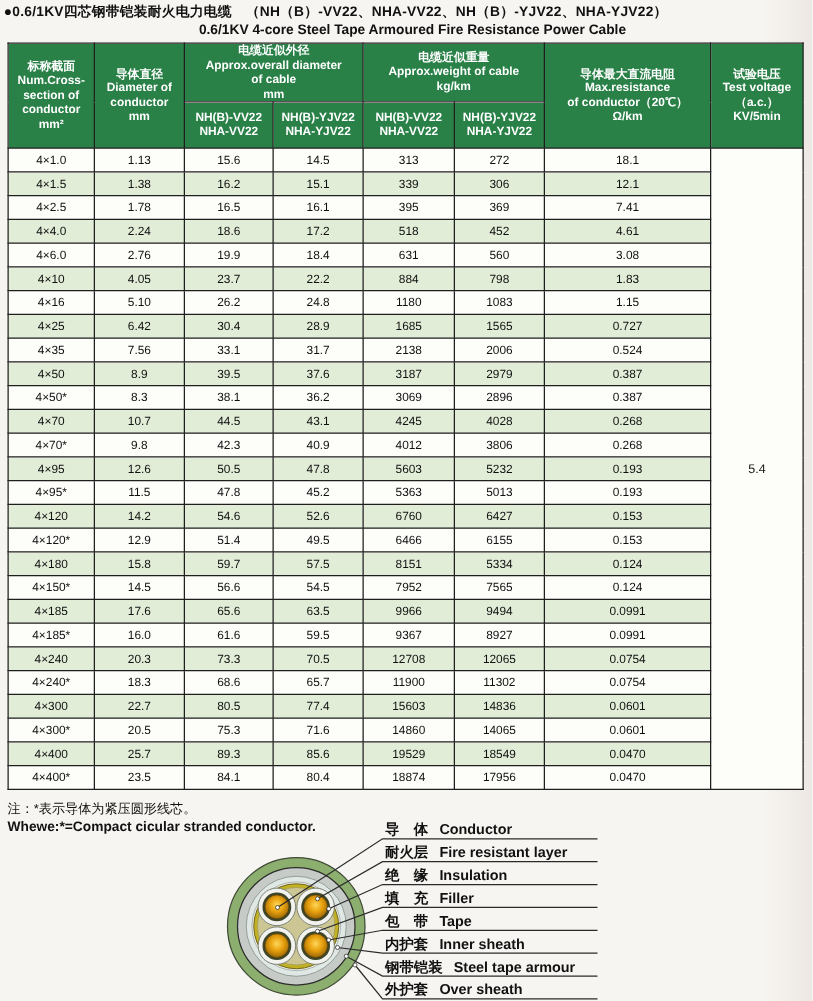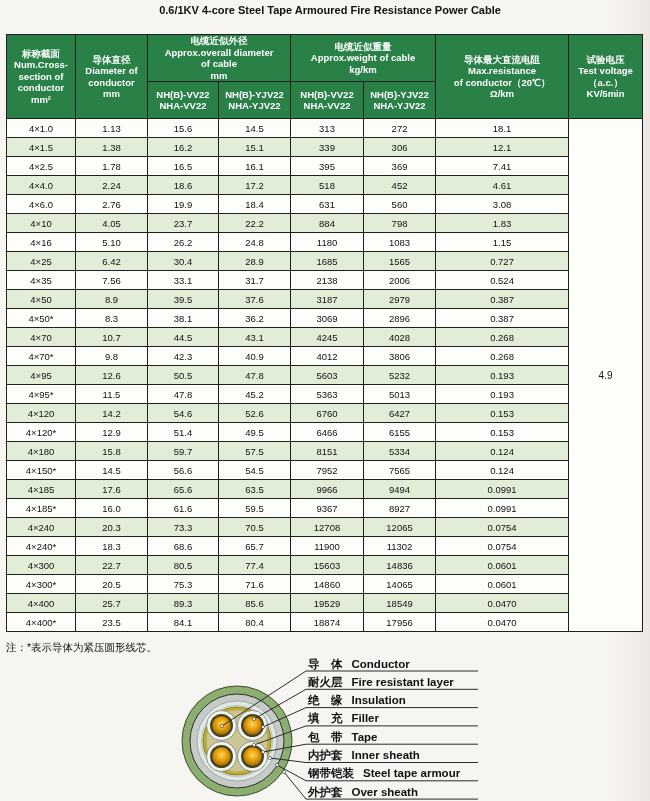--- a/index.html
+++ b/index.html
@@ -41,20 +41,21 @@
   .note-en{font-size:11px;font-weight:bold;line-height:15px;}
   .diagram{position:absolute;left:170px;top:653px;width:480px;height:148px;}
   svg text{font-family:"Liberation Sans", sans-serif;}
 </style>
 </head>
 <body>
 
 <div class="page">
 
   <div class="title-block">
+    <div class="title-line1">●0.6/1KV四芯钢带铠装耐火电力电缆　（NH（B）-VV22、NHA-VV22、NH（B）-YJV22、NHA-YJV22）</div>
     <div class="title-line2">0.6/1KV 4-core Steel Tape Armoured Fire Resistance Power Cable</div>
   </div>
 
   <table class="cable" id="cable-table">
     <colgroup>
       <col style="width:69px">
         <col style="width:72px">
         <col style="width:71px">
         <col style="width:72px">
       <col style="width:73px">
@@ -102,21 +103,21 @@
     </thead>
     <tbody>
         <tr>
           <td>4×1.0</td>
           <td>1.13</td>
           <td>15.6</td>
           <td>14.5</td>
           <td>313</td>
           <td>272</td>
           <td>18.1</td>
-          <td rowspan="27" class="tv">4.9</td>
+          <td rowspan="27" class="tv">5.4</td>
         </tr>
         <tr class="alt">
           <td>4×1.5</td>
           <td>1.38</td>
           <td>16.2</td>
           <td>15.1</td>
           <td>339</td>
           <td>306</td>
           <td>12.1</td>
         </tr>
@@ -343,20 +344,21 @@
           <td>80.4</td>
           <td>18874</td>
           <td>17956</td>
           <td>0.0470</td>
         </tr>
       </tbody>
   </table>
 
   <div class="notes">
     <div class="note-zh">注：*表示导体为紧压圆形线芯。</div>
+    <div class="note-en">Whewe:*=Compact cicular stranded conductor.</div>
   </div>
 
   <svg class="diagram" id="diagram-svg" viewBox="0 0 480 148" width="480" height="148">
     <defs>
       <radialGradient id="condGrad" cx="50%" cy="42%" r="65%">
         <stop offset="0%" stop-color="#ffd75a"></stop>
         <stop offset="45%" stop-color="#e8a00d"></stop>
         <stop offset="100%" stop-color="#8a5c06"></stop>
       </radialGradient>
     </defs>

